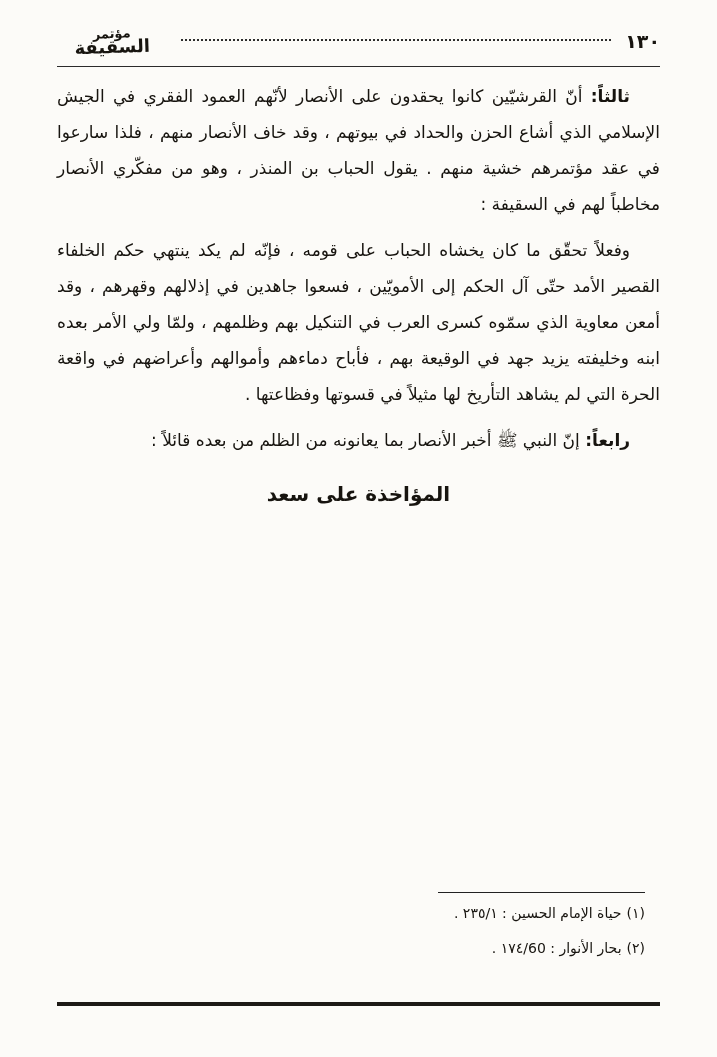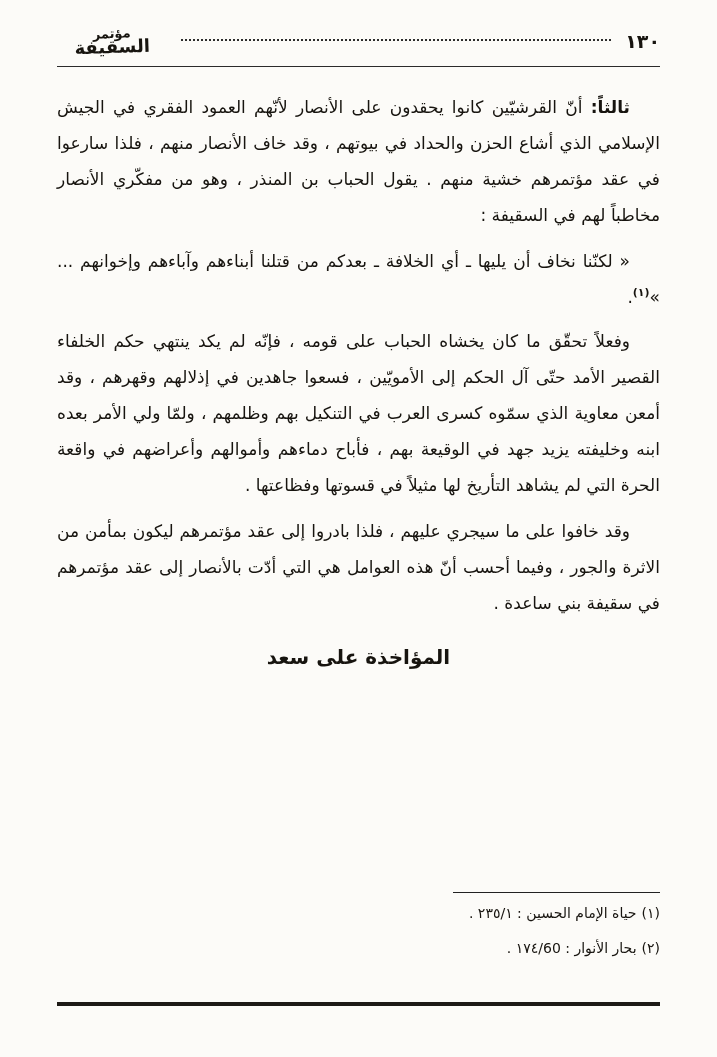--- a/index.html
+++ b/index.html
@@ -29,39 +29,39 @@
   .header-dots {
     flex:1; margin:0 14px; height:0;
     border-bottom:2.6px dotted #2c2c2c;
     transform:translateY(-1px);
   }
   .page-number { flex:0 0 auto; font-size:19px; font-weight:bold; letter-spacing:1px; }
   .header-rule { border-top:1.6px solid #2b2b2b; }
 
   
   .body {
-    margin-top:22px;
+    margin-top:11px;
     direction:rtl;
     font-size:17px;
     line-height:36px;
     text-align:justify;
   }
   .para { text-indent:30px; margin-bottom:10px; }
   .lead { font-weight:bold; }
   .quote { margin-bottom:8px; }
   .bold-quote { font-weight:bold; }
   .fnref { font-size:11px; line-height:0; font-weight:bold; }
   .section-heading {
     font-size:20px; font-weight:bold;
     text-align:center; text-indent:0;
     margin:18px 0 12px 0;
   }
 
   
-  .footer { position:absolute; left:57px; right:57px; top:892px; direction:rtl; }
+  .footer { position:absolute; left:57px; right:72px; top:892px; direction:rtl; }
   .footnote-rule { width:207px; border-top:1.4px solid #222; }
   .footnote { font-size:14px; line-height:30px; margin-top:5px; text-align:right; }
   .footnote .fn-marker { margin-left:5px; }
   .bottom-rule {
     position:absolute; left:57px; right:57px; top:1002px;
     height:4px; background:#1d1a16;
   }
 </style>
 </head>
 <body>
@@ -76,27 +76,26 @@
     <div class="header-dots"></div>
     <div class="page-number">١٣٠</div>
   </header>
 
   <div class="header-rule"></div>
 
   <main class="body" dir="rtl">
 
     <p class="para"><strong class="lead">ثالثاً:</strong> <span class="ptext">أنّ القرشيّين كانوا يحقدون على الأنصار لأنّهم العمود الفقري في الجيش الإسلامي الذي أشاع الحزن والحداد في بيوتهم ، وقد خاف الأنصار منهم ، فلذا سارعوا في عقد مؤتمرهم خشية منهم . يقول الحباب بن المنذر ، وهو من مفكّري الأنصار مخاطباً لهم في السقيفة :</span></p>
 
-    <p class="para quote"><span class="ptext">« لكنّنا نخاف أن يليها ـ أي الخلافة ـ بعدكم من قتلنا أبناءهم وآباءهم وإخوانهم ... »</span><sup class="fnref">(١)</sup><span>.</span></p>
 
     <p class="para"><span class="ptext">وفعلاً تحقّق ما كان يخشاه الحباب على قومه ، فإنّه لم يكد ينتهي حكم الخلفاء القصير الأمد حتّى آل الحكم إلى الأمويّين ، فسعوا جاهدين في إذلالهم وقهرهم ، وقد أمعن معاوية الذي سمّوه كسرى العرب في التنكيل بهم وظلمهم ، ولمّا ولي الأمر بعده ابنه وخليفته يزيد جهد في الوقيعة بهم ، فأباح دماءهم وأموالهم وأعراضهم في واقعة الحرة التي لم يشاهد التأريخ لها مثيلاً في قسوتها وفظاعتها .</span></p>
 
+    <p class="para"><strong class="lead">رابعاً:</strong> <span class="ptext">إنّ النبي ﷺ أخبر الأنصار بما يعانونه من الظلم من بعده قائلاً :</span></p>
 
 
-    <p class="para"><span class="ptext">وقد خافوا على ما سيجري عليهم ، فلذا بادروا إلى عقد مؤتمرهم ليكون بمأمن من الاثرة والجور ، وفيما أحسب أنّ هذه العوامل هي التي أدّت بالأنصار إلى عقد مؤتمرهم في سقيفة بني ساعدة .</span></p>
 
     <h2 class="section-heading">المؤاخذة على سعد</h2>
 
 
   </main>
 
   <footer class="footer">
     <div class="footnote-rule"></div>
     <div class="footnote">
       <span class="fn-marker">(١)</span><span class="fn-text">حياة الإمام الحسين : ٢٣٥/١ .</span>

